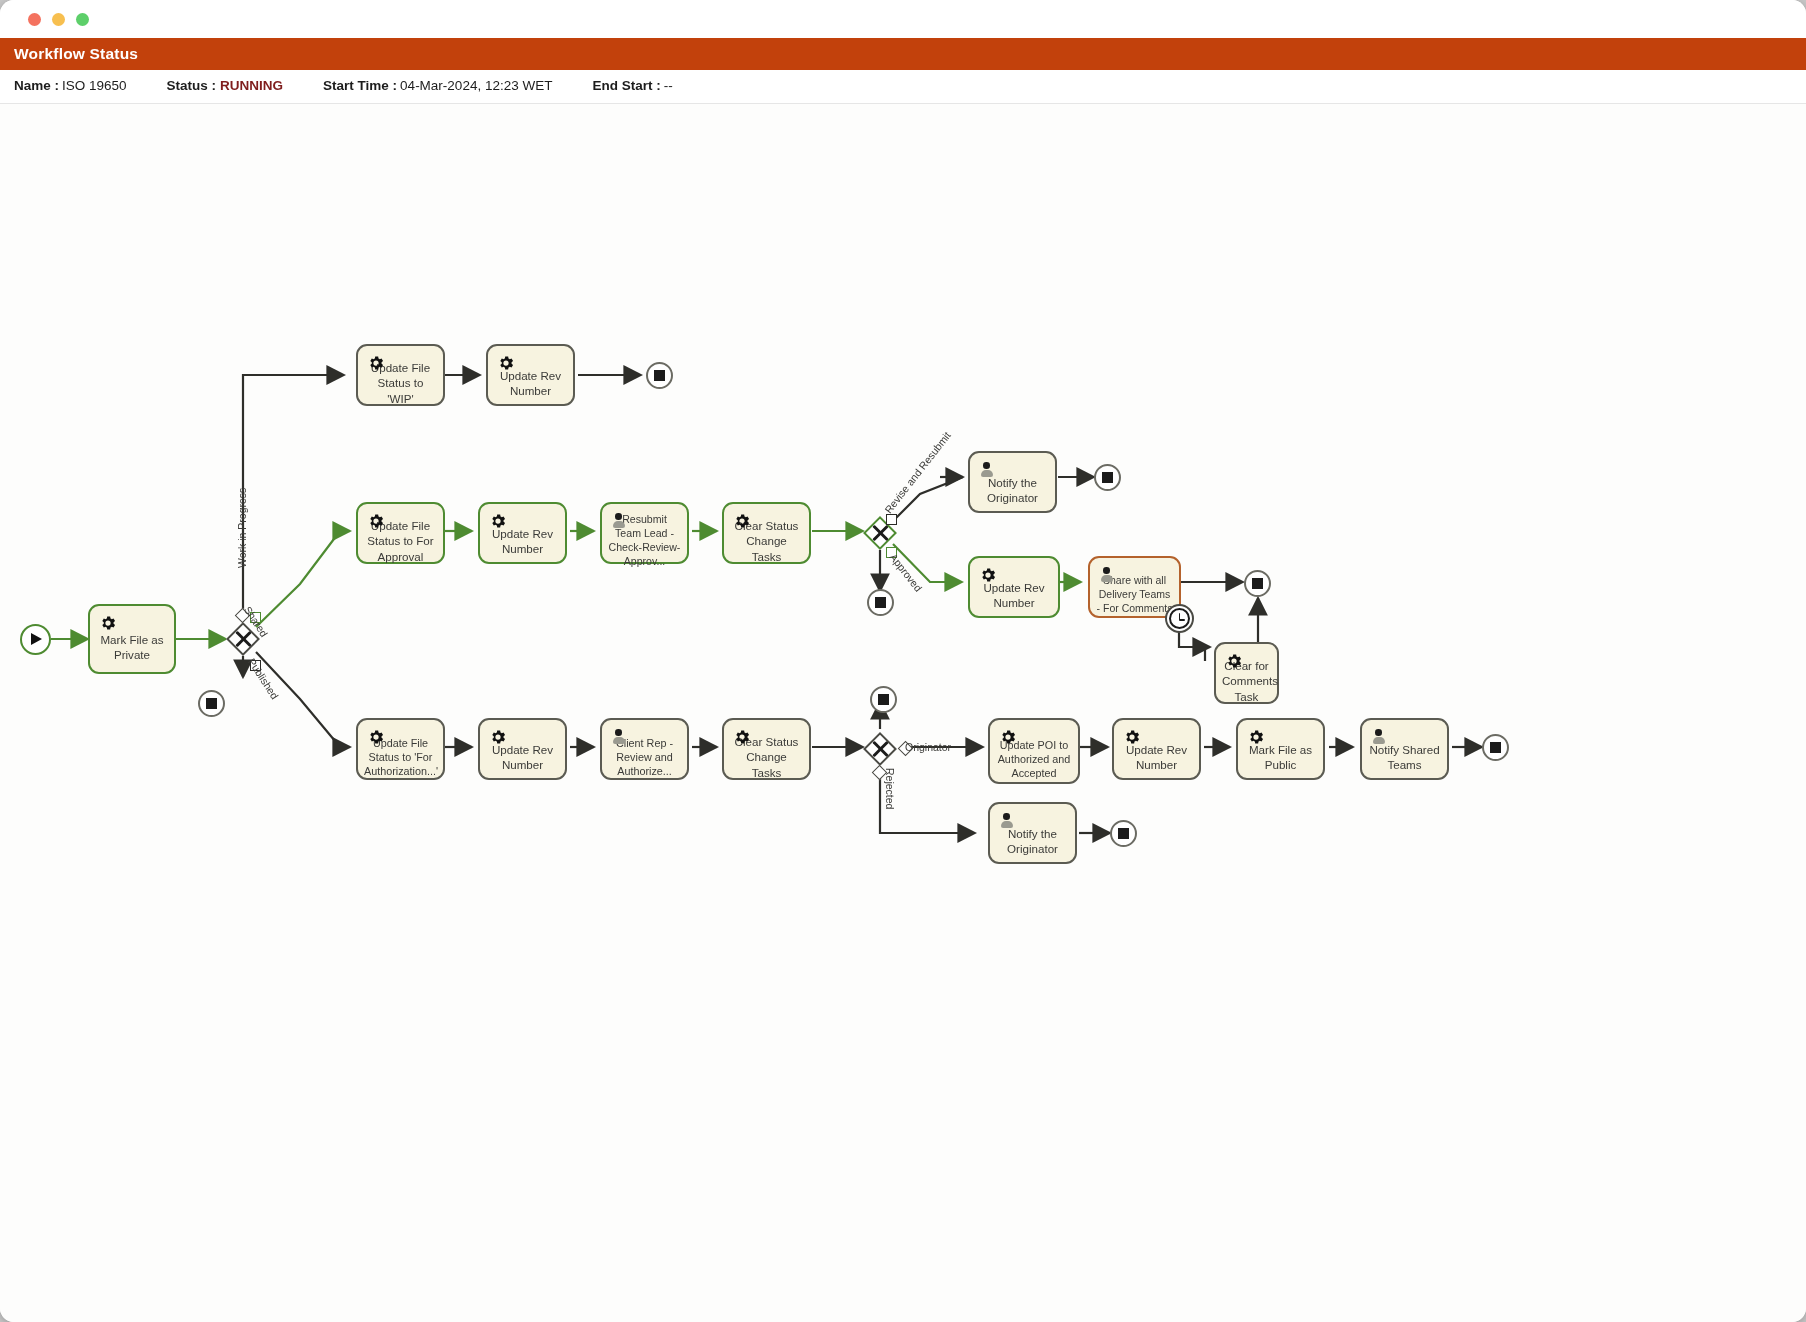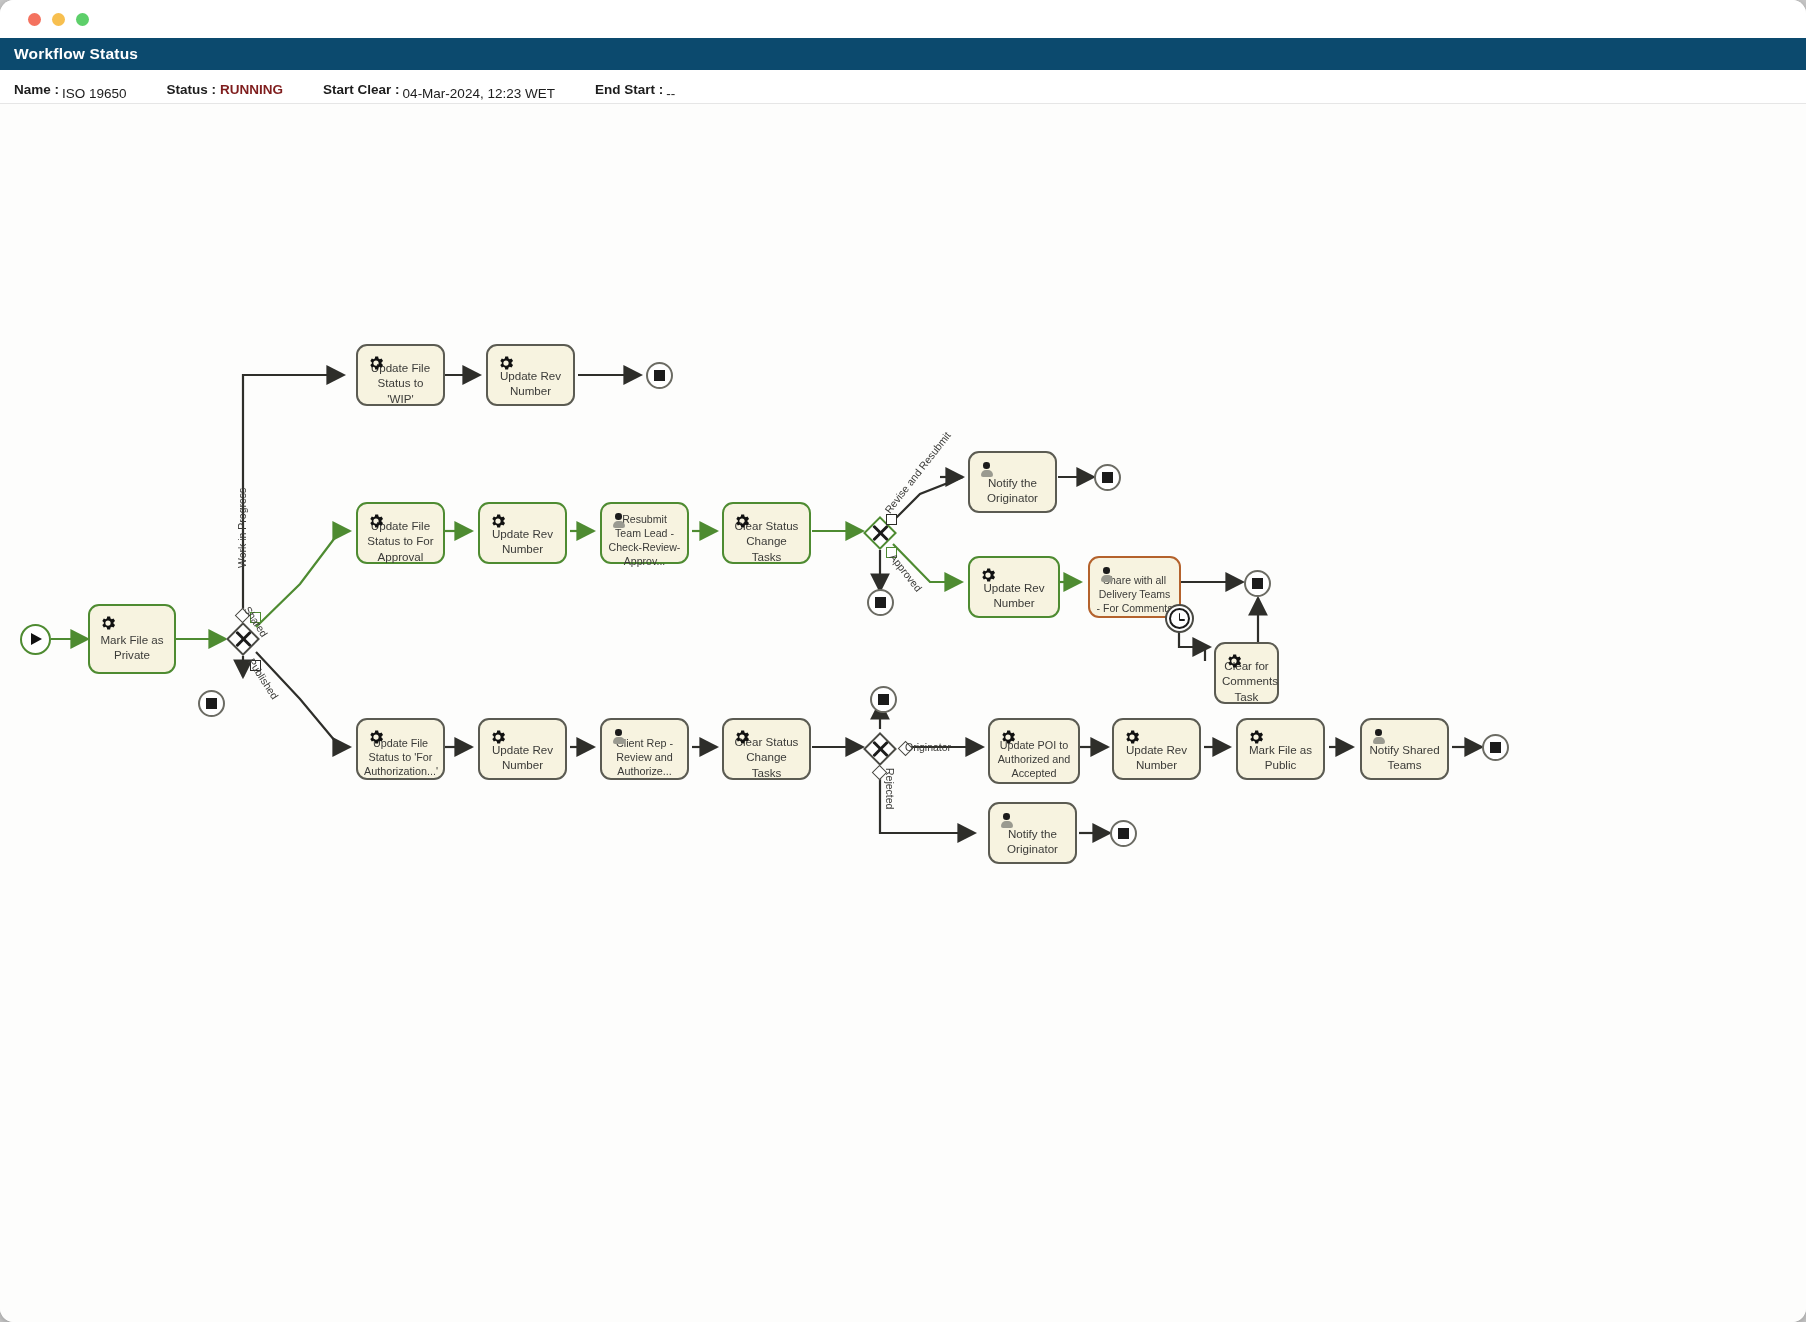--- a/index.html
+++ b/index.html
@@ -8,29 +8,29 @@
     position:relative;width:1806px;height:1322px;
     background:#ffffff;border-radius:14px;overflow:hidden;
     box-shadow:0 2px 10px rgba(0,0,0,.25);
   }
   
   .titlebar{position:absolute;left:0;top:0;width:100%;height:40px;background:#ffffff;}
   .dots{position:absolute;left:28px;top:13px;display:flex;gap:11px;}
   .dot{width:13px;height:13px;border-radius:50%;}
   .dot.r{background:#f4725f;} .dot.y{background:#f7bf4f;} .dot.g{background:#5dcf6a;}
 
-  .appbar{position:absolute;left:0;top:38px;width:100%;height:32px;background:#0c4a6e;}
+  .appbar{position:absolute;left:0;top:38px;width:100%;height:32px;background:#c2410c;}
   .appbar .t{position:absolute;left:14px;top:7px;color:#fff;font-size:15.5px;font-weight:bold;letter-spacing:.2px;}
 
   .metabar{position:absolute;left:0;top:70px;width:100%;height:33px;background:#fff;
            border-bottom:1px solid #e6e6e6;}
   .metabar .row{position:absolute;left:14px;top:8px;display:flex;align-items:center;
                 font-size:13.5px;color:#1d1d1d;white-space:nowrap;}
   .metabar .k{font-weight:bold;}
-  .metabar .v{font-weight:normal;margin-left:3px;margin-top:8px;}
+  .metabar .v{font-weight:normal;margin-left:3px;}
   .metabar .seg{margin-right:40px;display:flex;align-items:center;}
   .metabar .run{color:#7f1d1d;font-weight:bold;margin-left:4px;}
 
   
   .canvas{position:absolute;left:0;top:104px;width:1806px;height:1218px;background:#fdfdfc;}
   .layer{position:absolute;left:0;top:0;width:1806px;height:1218px;}
   svg.edges{position:absolute;left:0;top:0;width:1806px;height:1218px;overflow:visible;}
 
   
   .task{
@@ -104,21 +104,21 @@
     <div class="row">
       <span class="seg">
         <span class="k">Name :</span>
         <span class="v">ISO 19650</span>
       </span>
       <span class="seg">
         <span class="k">Status :</span>
         <span class="run">RUNNING</span>
       </span>
       <span class="seg">
-        <span class="k">Start Clear :</span>
+        <span class="k">Start Time :</span>
         <span class="v">04-Mar-2024, 12:23 WET</span>
       </span>
       <span class="seg">
         <span class="k">End Start :</span>
         <span class="v">--</span>
       </span>
     </div>
   </div>
 
   <div class="canvas">

